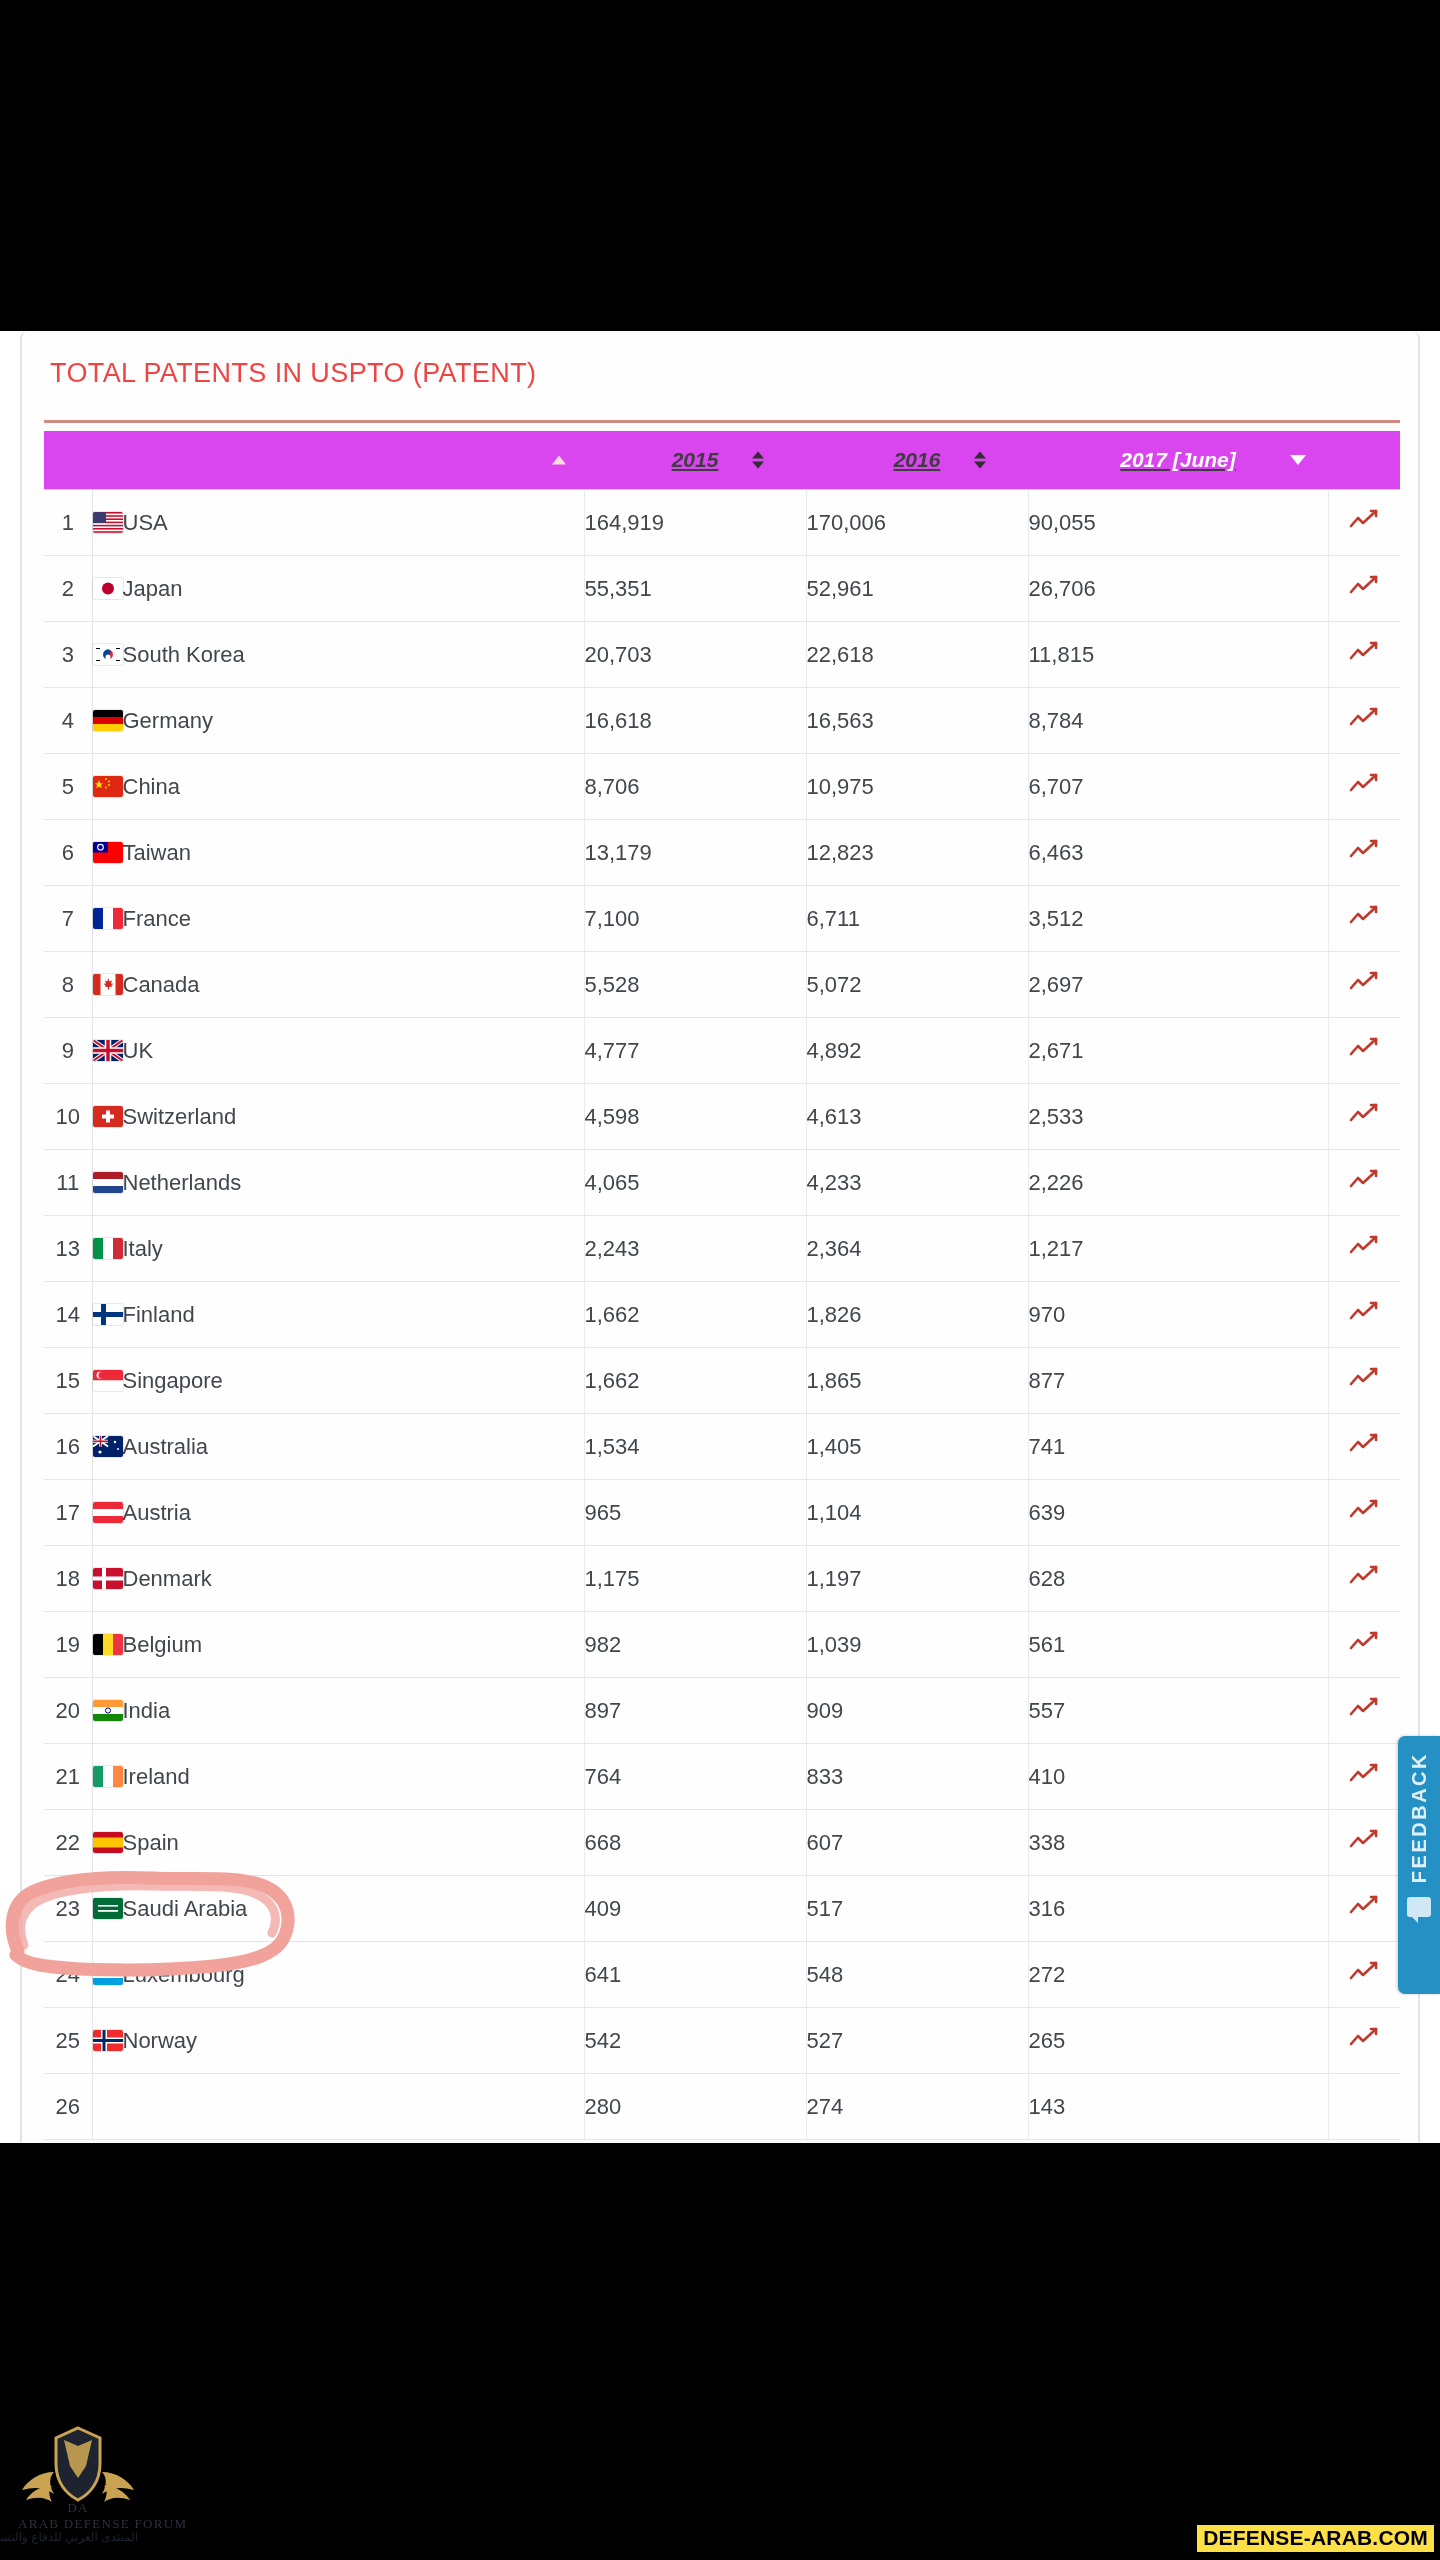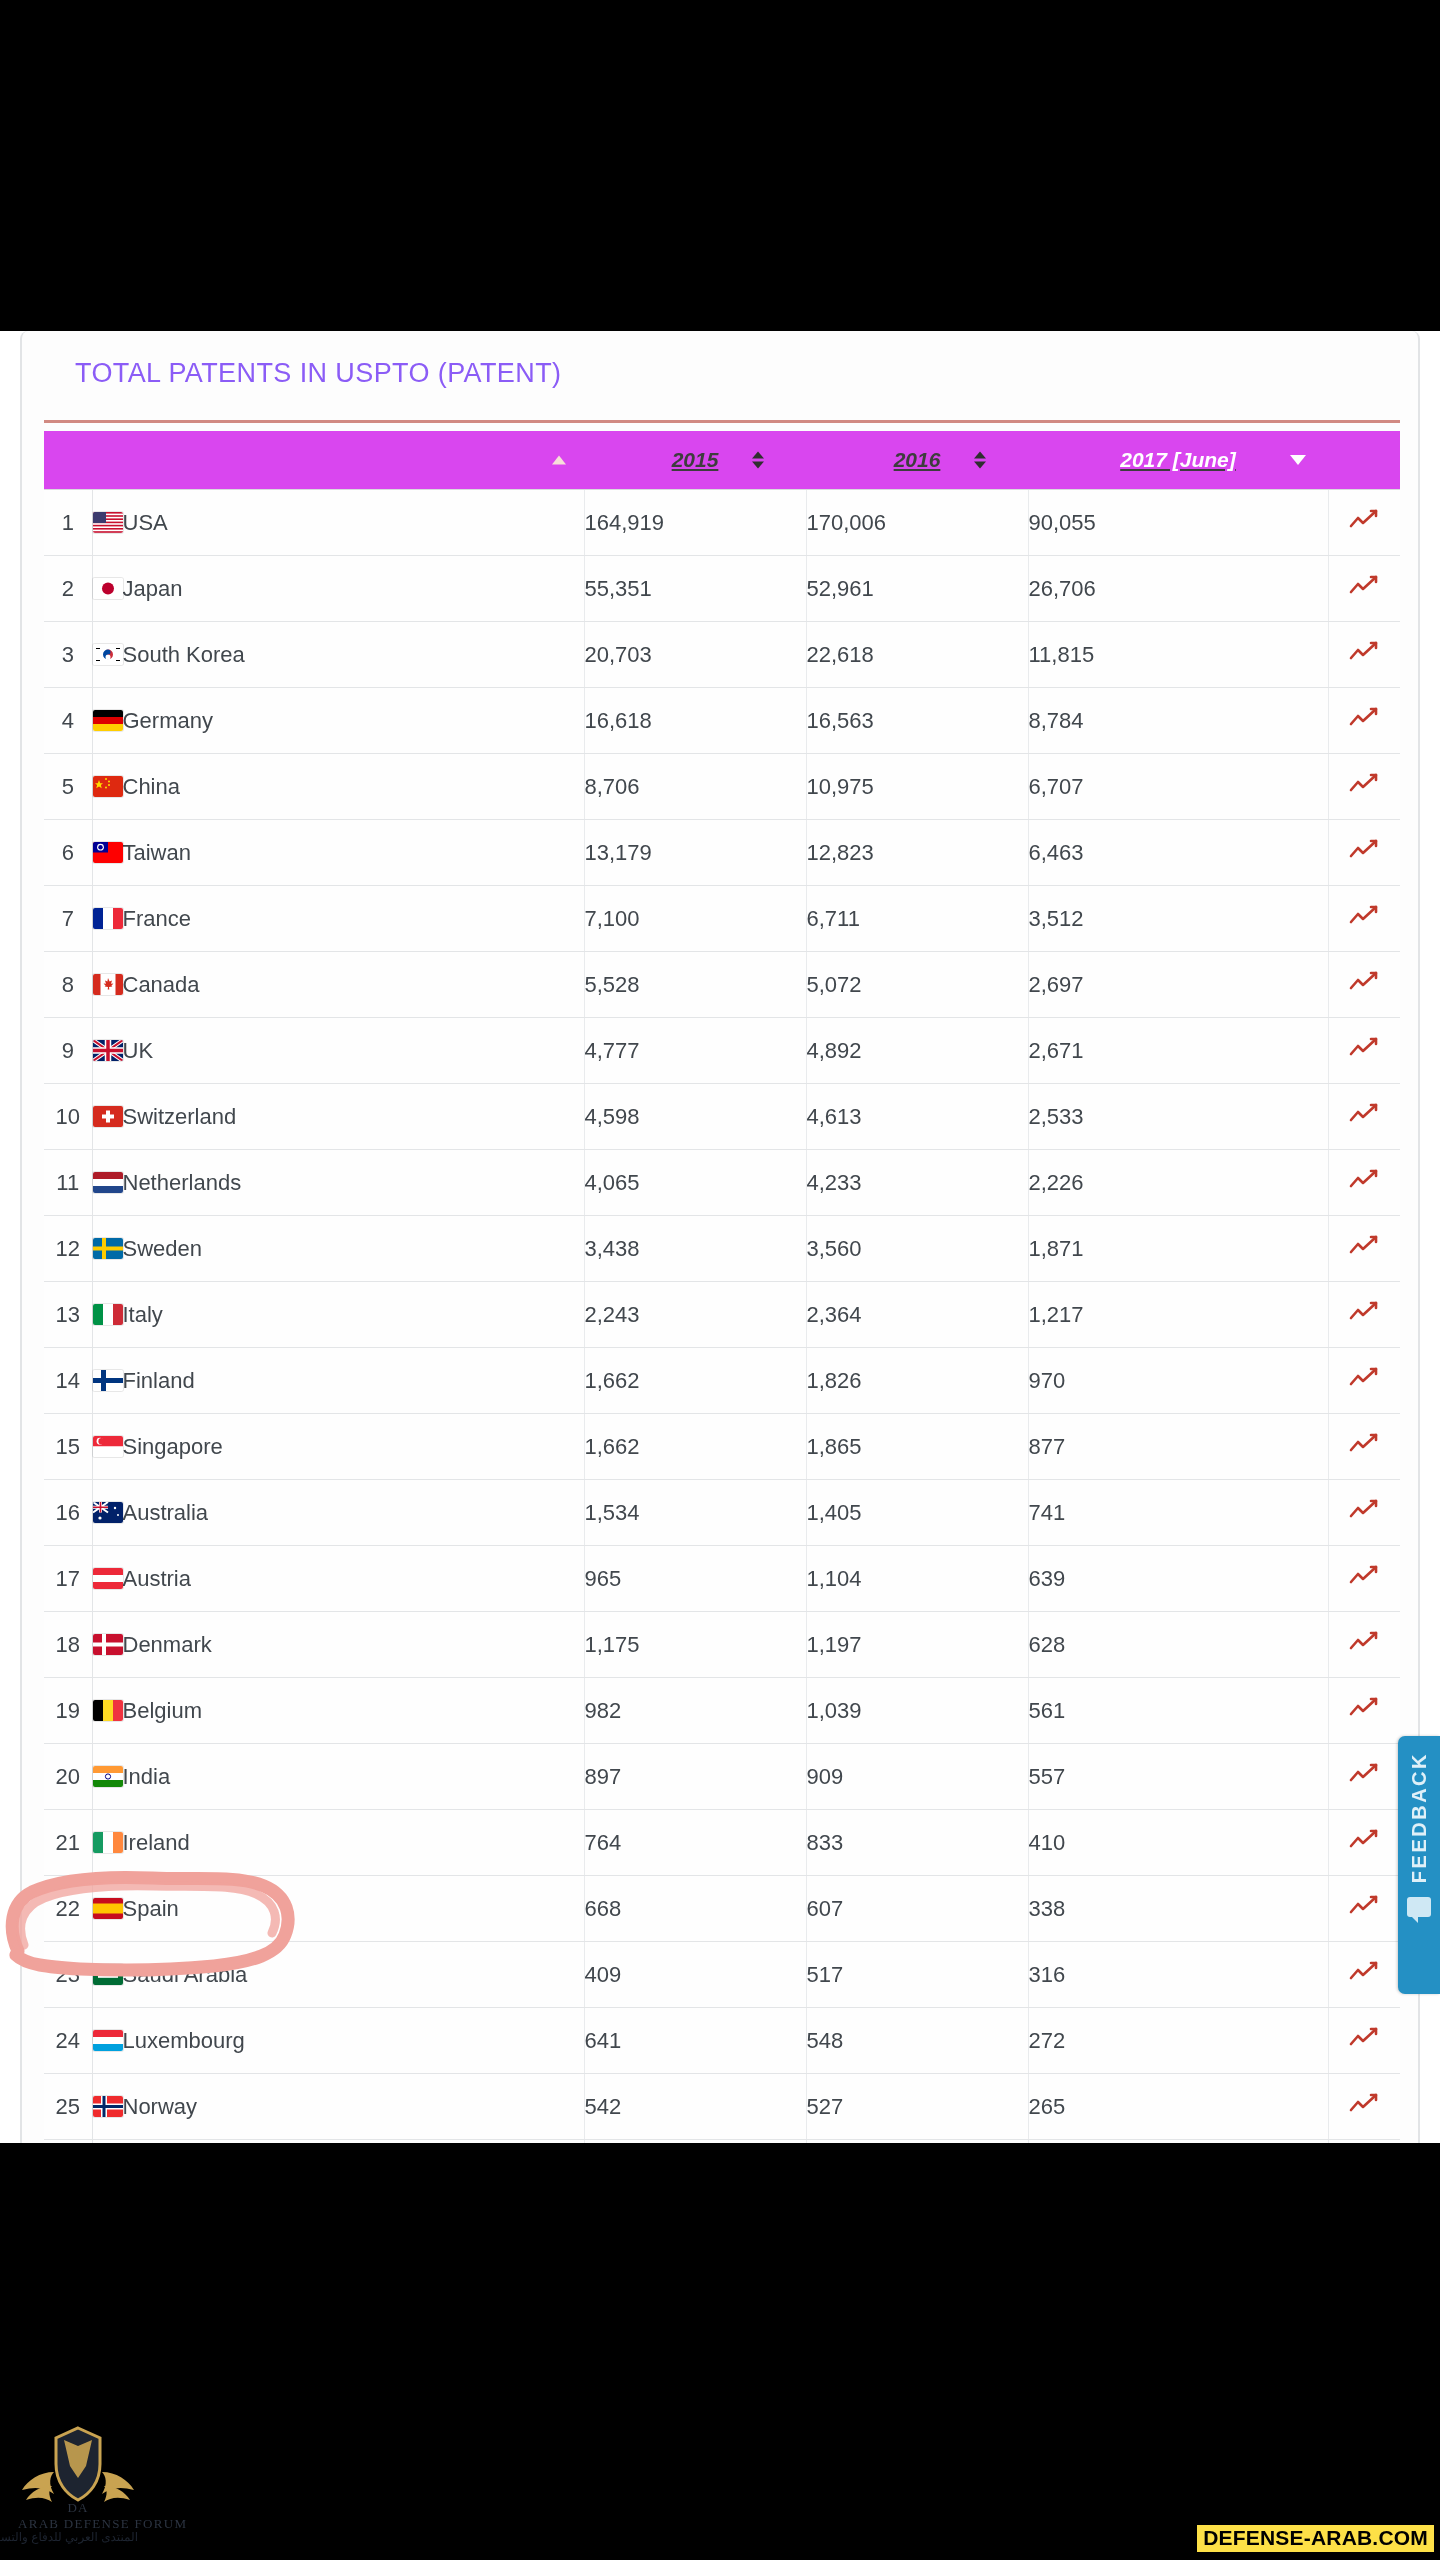--- a/index.html
+++ b/index.html
@@ -16,22 +16,22 @@
   #card{
     position:absolute;left:20px;top:0;width:1400px;height:1812px;
     background:#fdfdfd;
     border-left:2px solid #e2e4e6;border-right:2px solid #e2e4e6;
     border-radius:8px 8px 0 0;
     box-sizing:border-box;
   }
 
   
   #panel-title{
-    position:absolute;left:53px;top:27px;
-    font-size:27px;letter-spacing:.4px;color:#8b5cf6;
+    position:absolute;left:28px;top:27px;
+    font-size:27px;letter-spacing:.4px;color:#ef4444;
     font-weight:400;white-space:nowrap;
   }
   #title-rule{
     position:absolute;left:22px;top:89px;width:1356px;height:3px;
     background:#c9756c;opacity:.85;
   }
 
   
   #tbl{
     position:absolute;left:22px;top:100px;width:1356px;
@@ -469,42 +469,20 @@
     <rect y="7" width="30" height="7" fill="#fff"></rect>
                     <rect y="14" width="30" height="7" fill="#21468b"></rect>
                   </svg>
                 </span>
                 <span>Netherlands</span>
               </span>
             </td>
             <td class="num">4,065</td>
             <td class="num">4,233</td>
             <td class="num">2,226</td>
-            <td class="spark"><svg class="spark-ico" viewBox="0 0 30 22">
-                <polyline points="2,17 9,9 14,14 27,2" fill="none" stroke="#c0392b" stroke-width="2.6" stroke-linecap="round" stroke-linejoin="round"></polyline>
-                <polyline points="22,2 27,2 27,7" fill="none" stroke="#c0392b" stroke-width="2.6" stroke-linecap="round" stroke-linejoin="round"></polyline>
-              </svg></td>
-          </tr>
-          <tr>
-            <td class="rank">12</td>
-            <td class="country">
-              <span class="cname">
-                <span class="flag">
-                  <svg viewBox="0 0 30 21">
-                    <rect width="30" height="21" fill="#006aa7"></rect>
-    <rect x="9" width="4" height="21" fill="#fecc00"></rect>
-                    <rect y="8.5" width="30" height="4" fill="#fecc00"></rect>
-                  </svg>
-                </span>
-                <span>Sweden</span>
-              </span>
-            </td>
-            <td class="num">3,438</td>
-            <td class="num">3,560</td>
-            <td class="num">1,871</td>
             <td class="spark"><svg class="spark-ico" viewBox="0 0 30 22">
                 <polyline points="2,17 9,9 14,14 27,2" fill="none" stroke="#c0392b" stroke-width="2.6" stroke-linecap="round" stroke-linejoin="round"></polyline>
                 <polyline points="22,2 27,2 27,7" fill="none" stroke="#c0392b" stroke-width="2.6" stroke-linecap="round" stroke-linejoin="round"></polyline>
               </svg></td>
           </tr>
           <tr>
             <td class="rank">13</td>
             <td class="country">
               <span class="cname">
                 <span class="flag">

